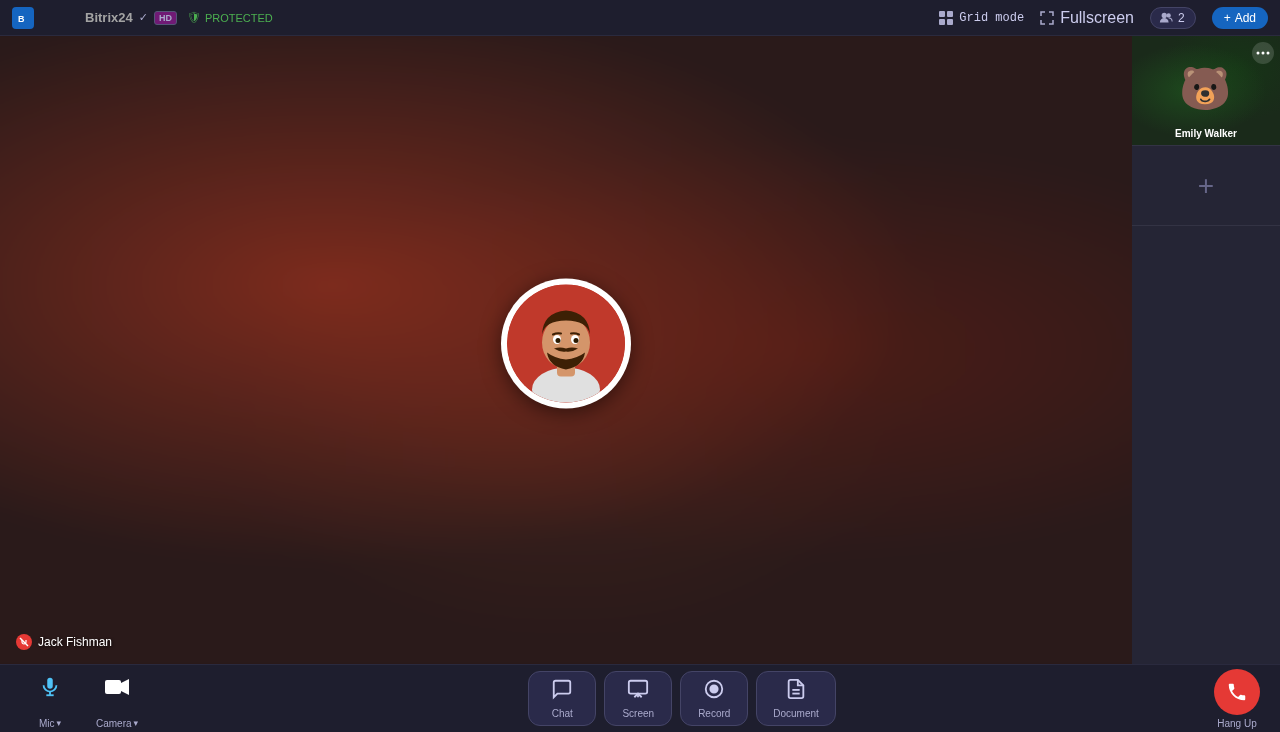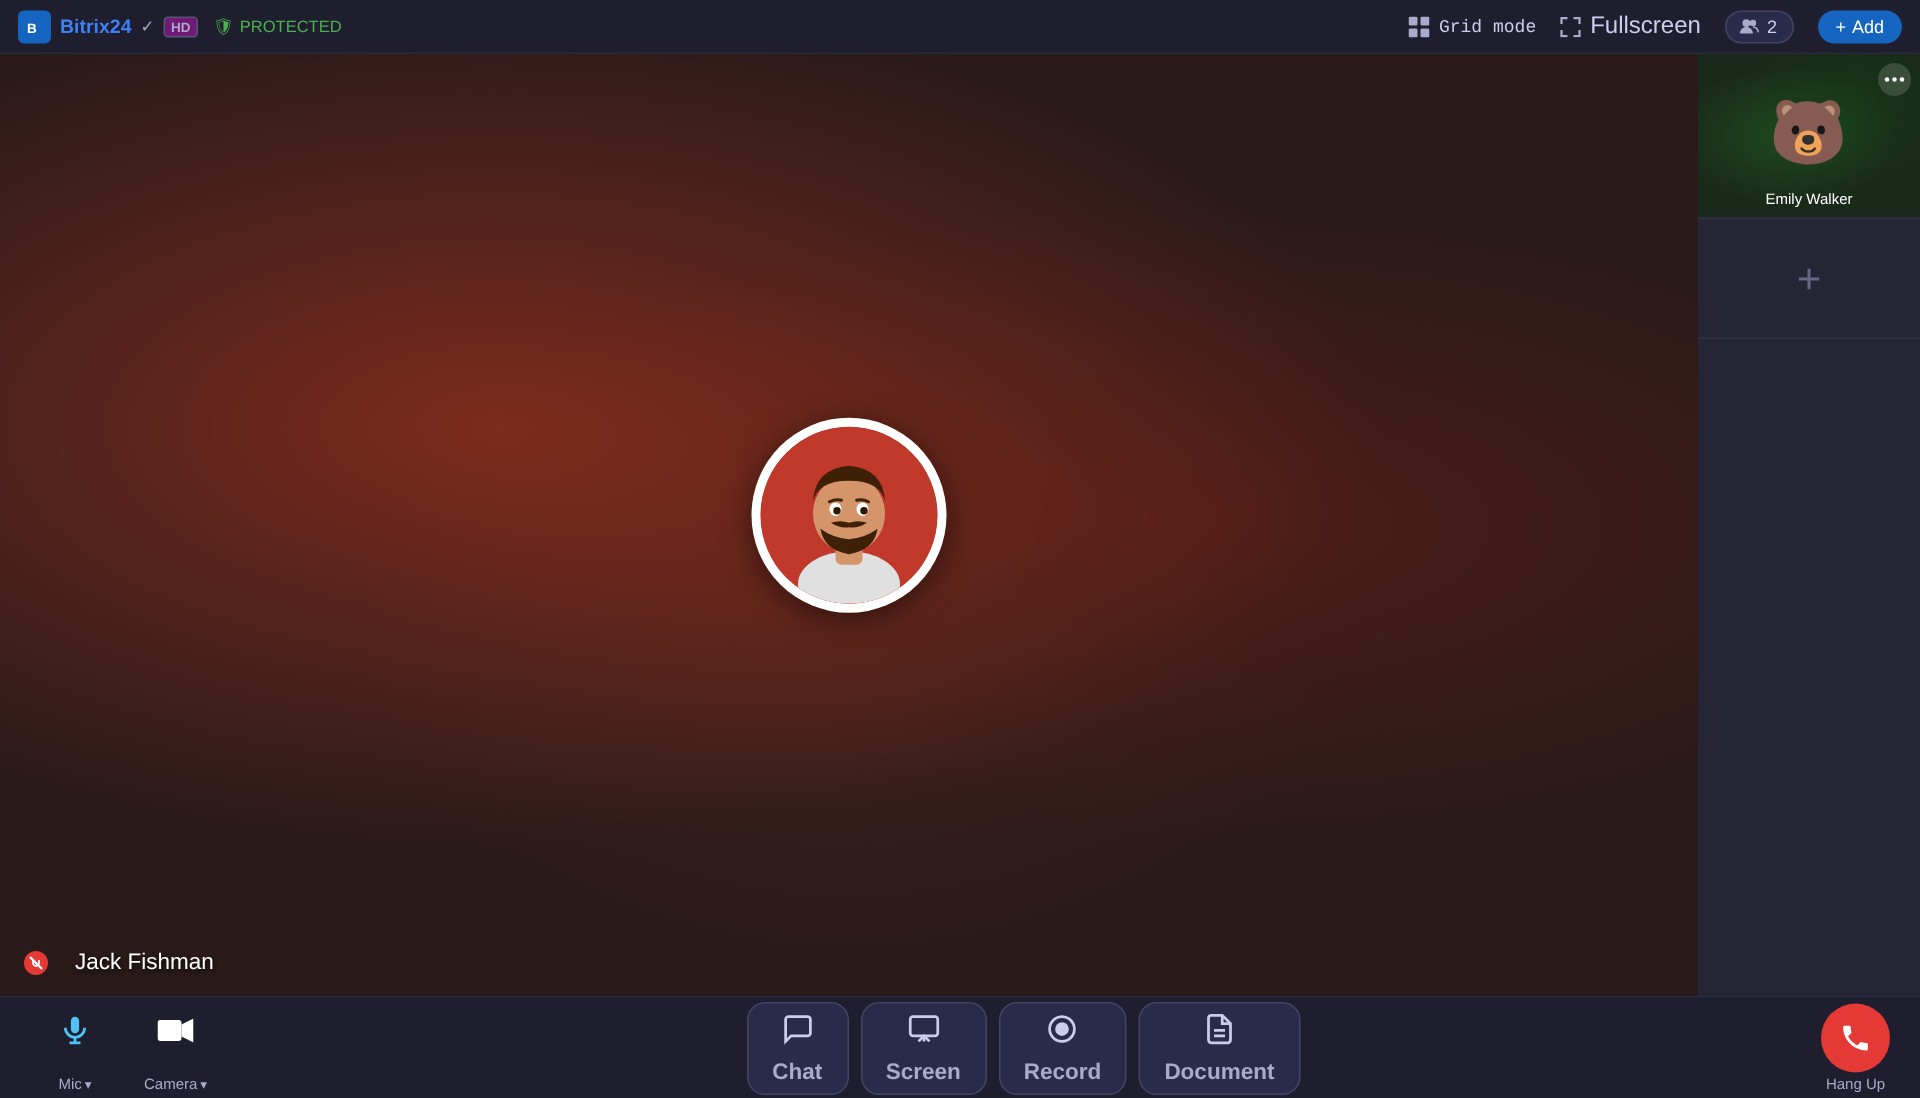--- a/index.html
+++ b/index.html
@@ -42,21 +42,22 @@
       display: flex;
       align-items: center;
       justify-content: center;
       font-size: 10px;
       font-weight: bold;
       color: white;
     }
     .brand-name {
       font-size: 13px;
       font-weight: 600;
-      color: #3b82f6;
+      color: #a3a3a3;
+      margin-left: 45px;
     }
     .hd-badge {
       background: #701a75;
       color: #aaaacc;
       font-size: 9px;
       font-weight: bold;
       padding: 1px 4px;
       border-radius: 3px;
       border: 1px solid #555577;
     }
@@ -182,23 +183,23 @@
       width: 100%;
       height: 100%;
     }
 
     .participant-name-tag {
       position: absolute;
       bottom: 14px;
       left: 16px;
       display: flex;
       align-items: center;
-      gap: 18px;
-      color: white;
-      font-size: 15px;
+      gap: 6px;
+      color: white;
+      font-size: 12px;
       font-weight: 500;
       text-shadow: 1px 1px 3px rgba(0,0,0,0.8);
     }
 
     .mic-off-icon {
       width: 16px;
       height: 16px;
       background: #e53935;
       border-radius: 50%;
       display: flex;
@@ -235,21 +236,21 @@
     }
 
     .thumb-name {
       position: absolute;
       bottom: 6px;
       left: 0;
       right: 0;
       text-align: center;
       color: white;
       font-size: 10px;
-      font-weight: 400;
+      font-weight: 700;
     }
 
     .thumb-more-btn {
       position: absolute;
       top: 6px;
       right: 6px;
       width: 22px;
       height: 22px;
       background: rgba(255,255,255,0.15);
       border-radius: 50%;
@@ -342,23 +343,22 @@
       color: white;
       min-width: 68px;
     }
 
     .center-btn .c-icon {
       font-size: 20px;
       color: #ccccee;
     }
 
     .center-btn .c-label {
-      font-size: 15px;
+      font-size: 10px;
       color: #aaaacc;
-      font-weight: bold;
     }
 
     .hang-up-btn {
       background: #e53935;
       border: none;
       border-radius: 50%;
       width: 46px;
       height: 46px;
       display: flex;
       align-items: center;

